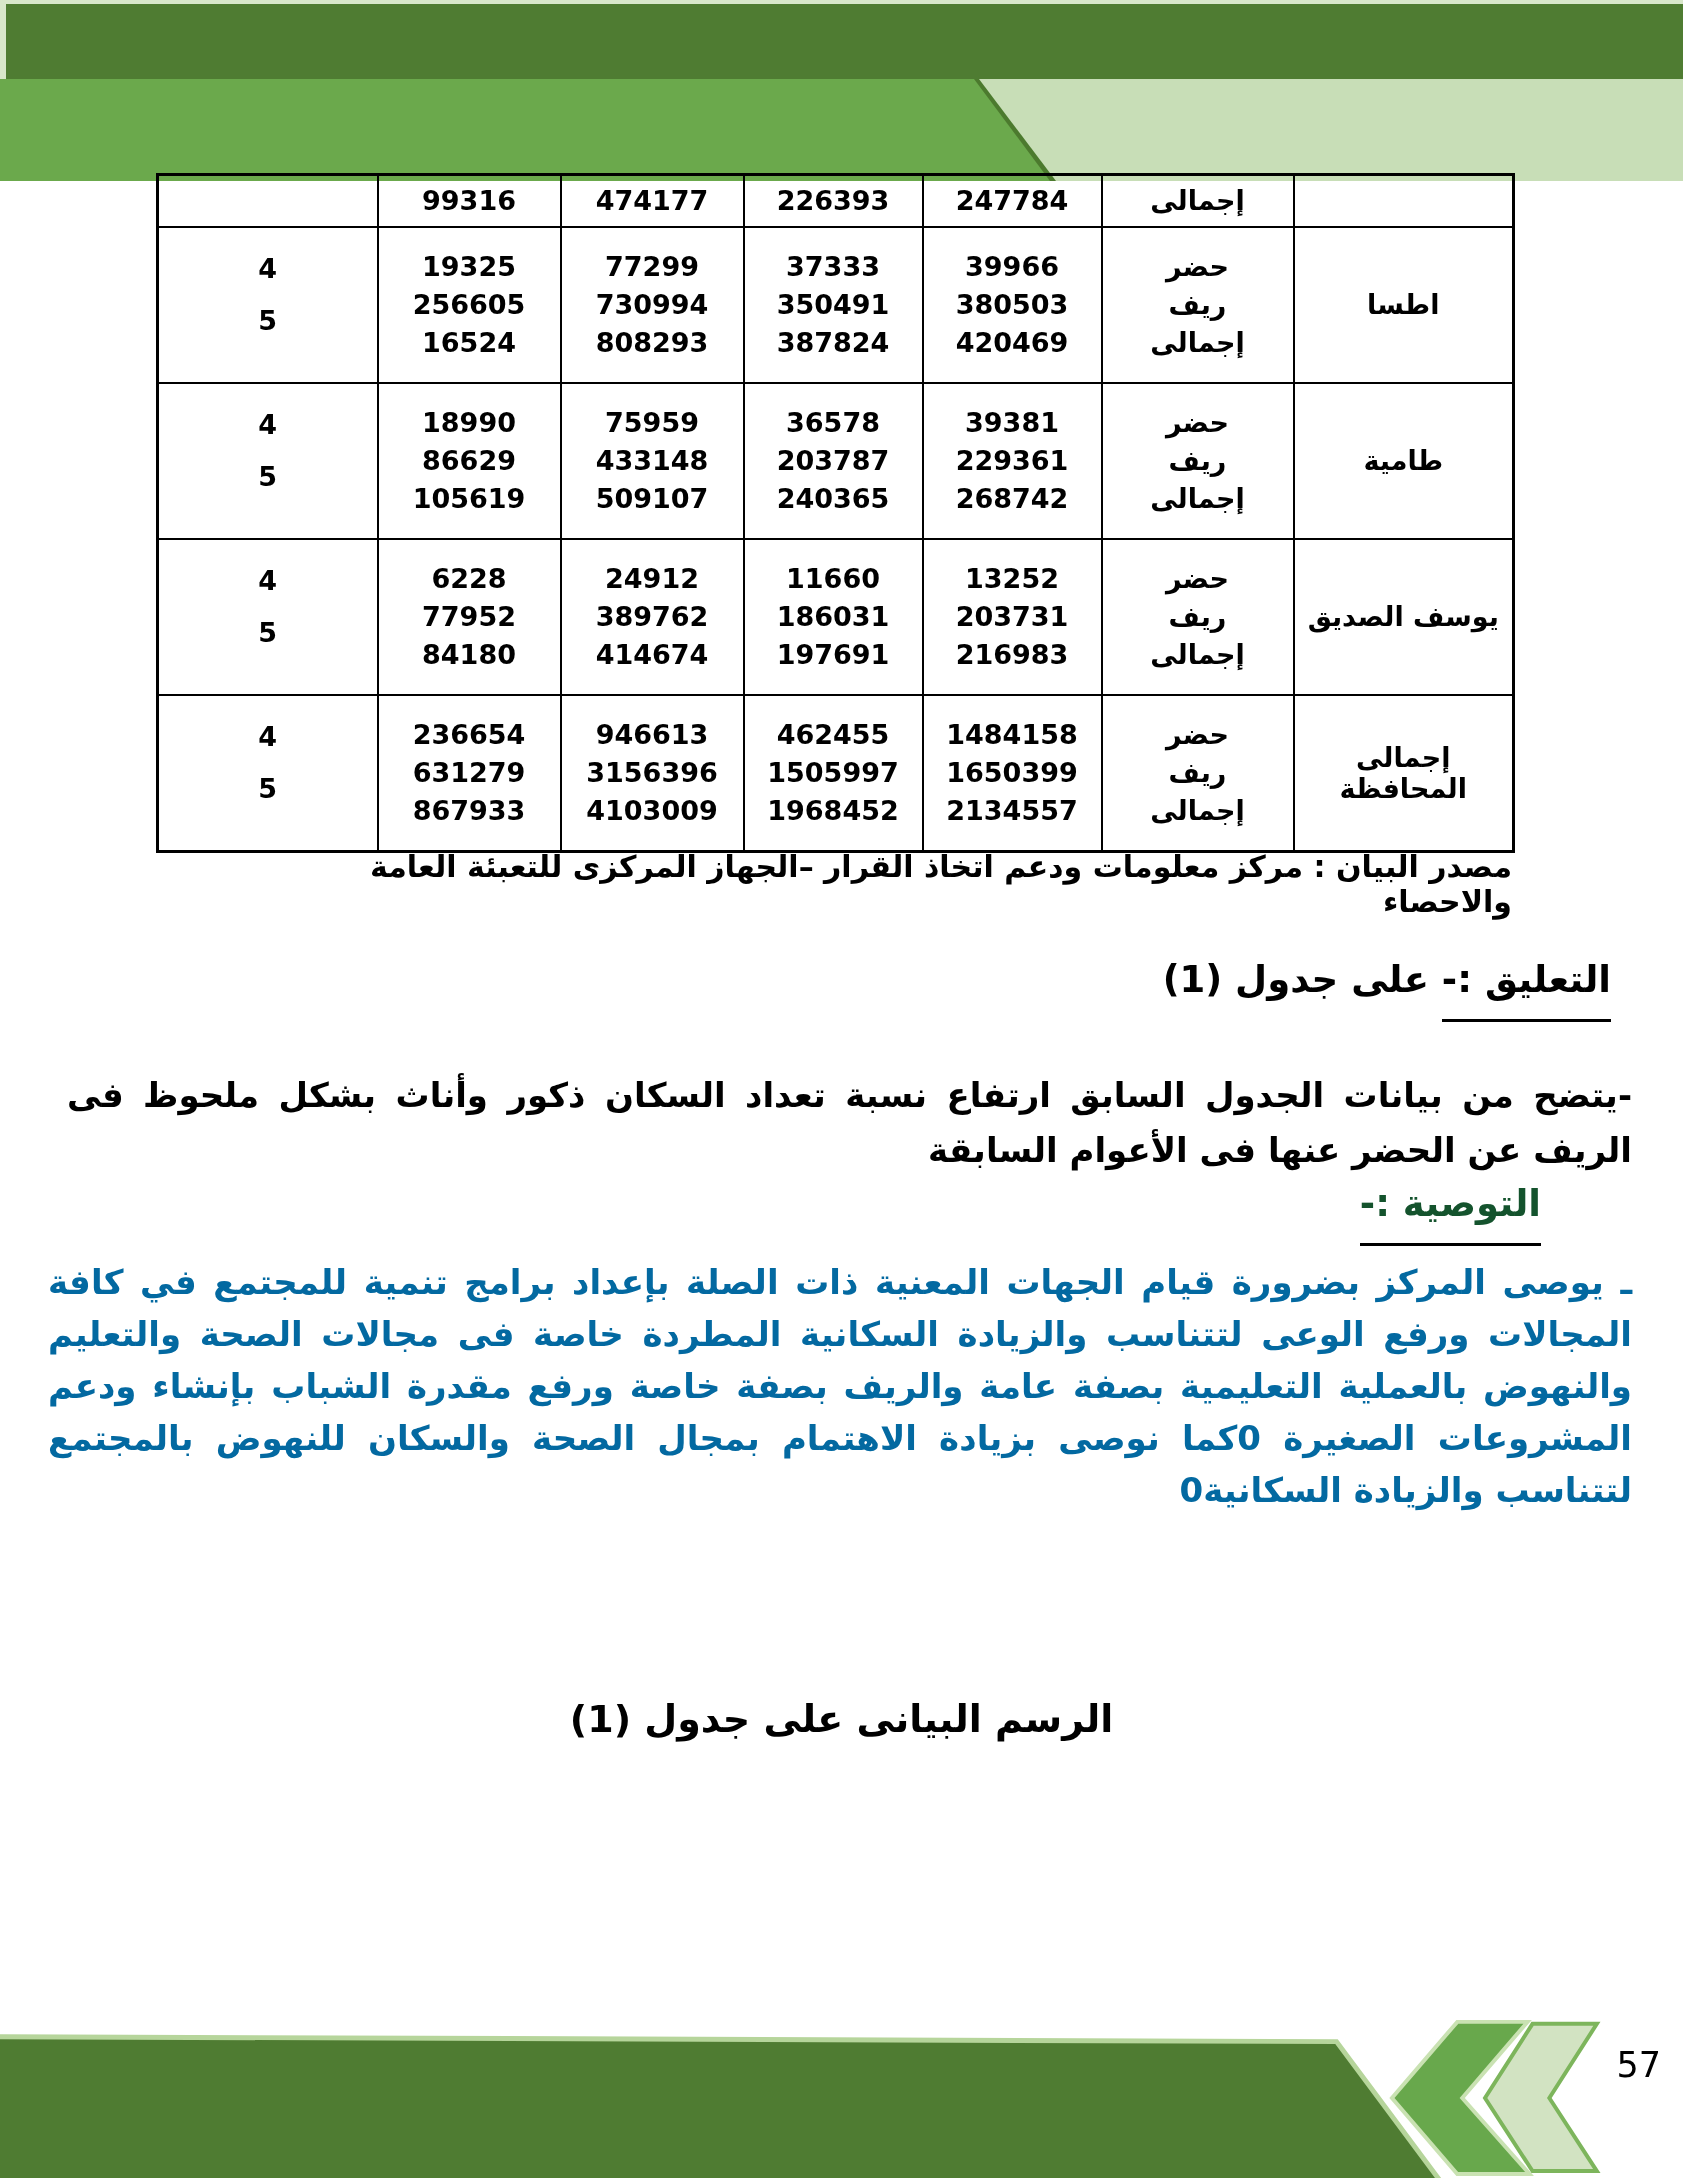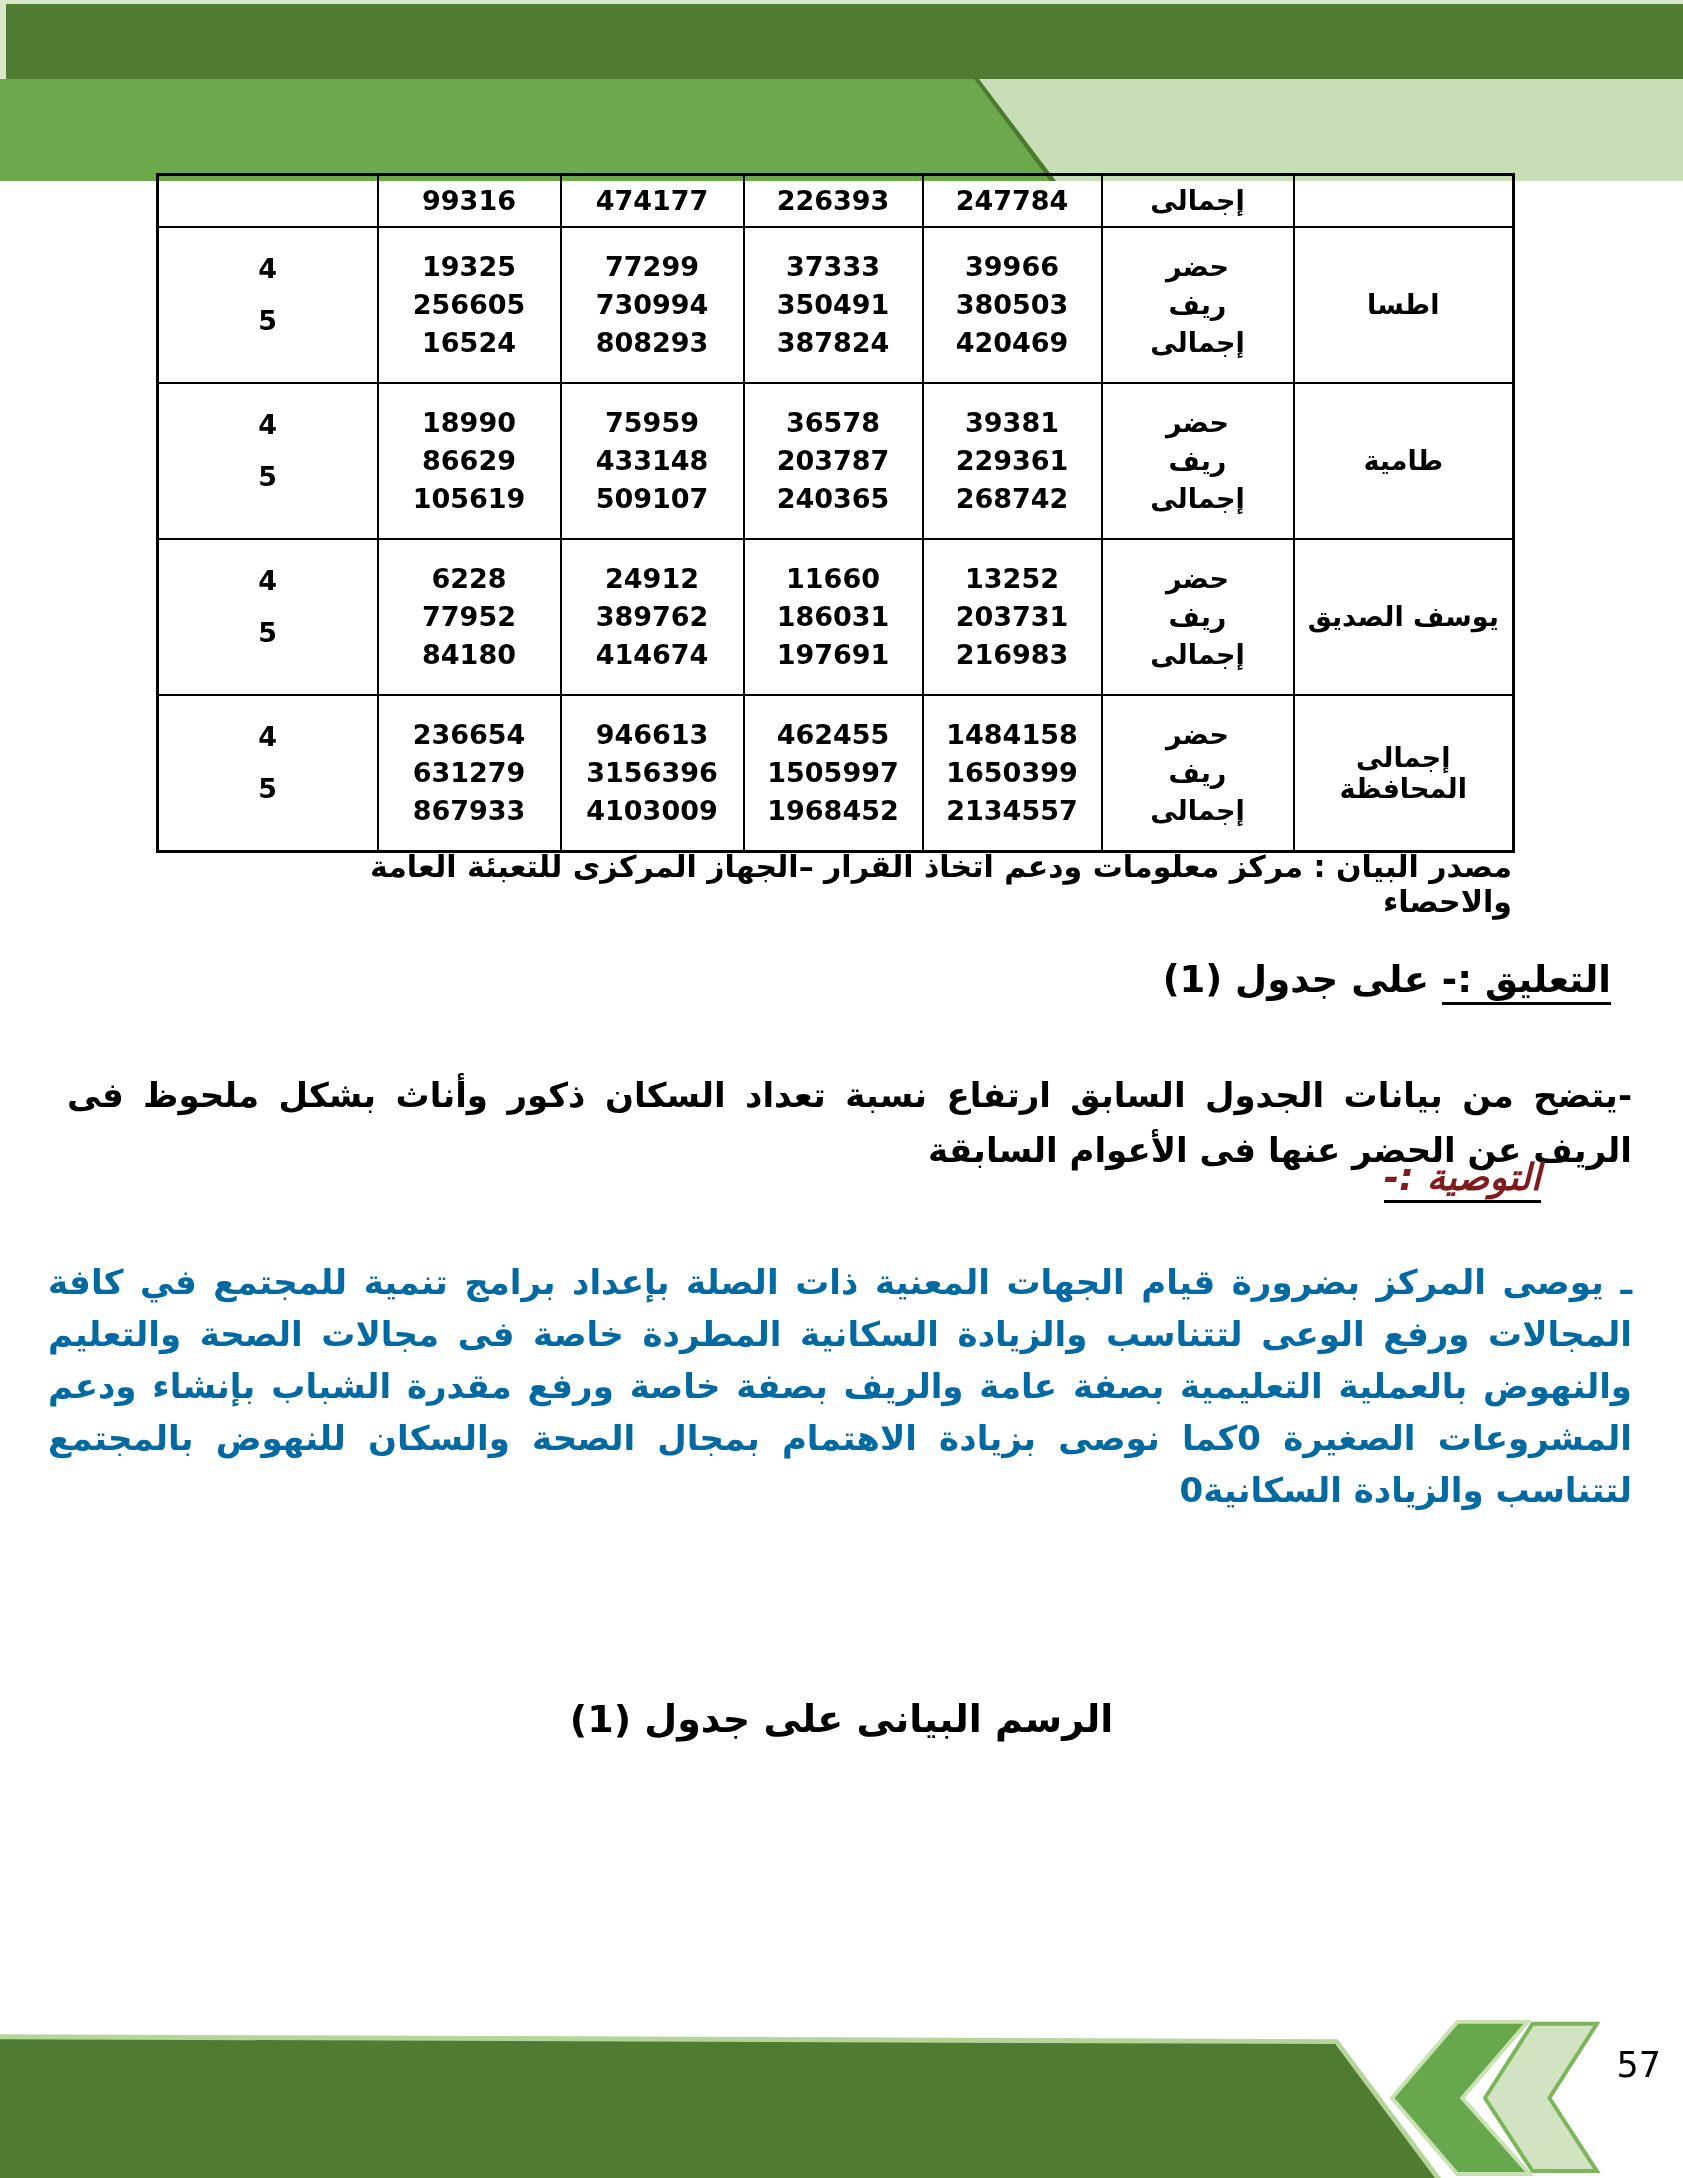--- a/index.html
+++ b/index.html
@@ -34,25 +34,25 @@
 
   
   .srcline{position:absolute;left:156px;top:849px;width:1356px;z-index:2;
     direction:rtl;display:flex;justify-content:space-between;align-items:flex-start;
     padding-left:79px;box-sizing:border-box;
     font-weight:bold;font-size:30px;color:#000;}
 
   
   .comment-head{position:absolute;right:72px;top:958px;z-index:2;direction:rtl;
     font-weight:bold;font-size:37px;color:#000;white-space:nowrap;}
-  .uline{border-bottom:3px solid #000;padding-bottom:1px;}
+  .uline{border-bottom:3px solid #000;padding-bottom:18px;}
   .comment-body{position:absolute;left:50px;right:51px;top:1034px;z-index:2;direction:rtl;
     font-weight:bold;font-size:34px;line-height:55px;color:#000;text-align:justify;margin-left:17px;}
-  .reco-head{position:absolute;right:142px;top:1156px;z-index:2;direction:rtl;
-    font-weight:bold;font-size:37px;color:#7f1d1d;white-space:nowrap;font-style:italic;}
+  .reco-head{position:absolute;right:142px;top:1182px;z-index:2;direction:rtl;
+    font-weight:bold;font-size:37px;color:#14532d;white-space:nowrap;}
   .reco-body{position:absolute;left:48px;right:51px;top:1222px;z-index:2;direction:rtl;
     font-weight:bold;font-size:34px;line-height:52px;color:#0369a1;text-align:justify;}
   .chart-title{position:absolute;left:0;right:0;top:1697px;z-index:2;direction:rtl;
     text-align:center;font-weight:bold;font-size:38px;color:#000;}
 
   
   .bottom-svg{position:absolute;left:0;top:2010px;width:1683px;height:168px;z-index:1;}
   .page-num{position:absolute;right:22px;top:2045px;z-index:2;
     font-size:35px;color:#000;font-family:"DejaVu Sans","Liberation Sans",sans-serif;}
 </style>

